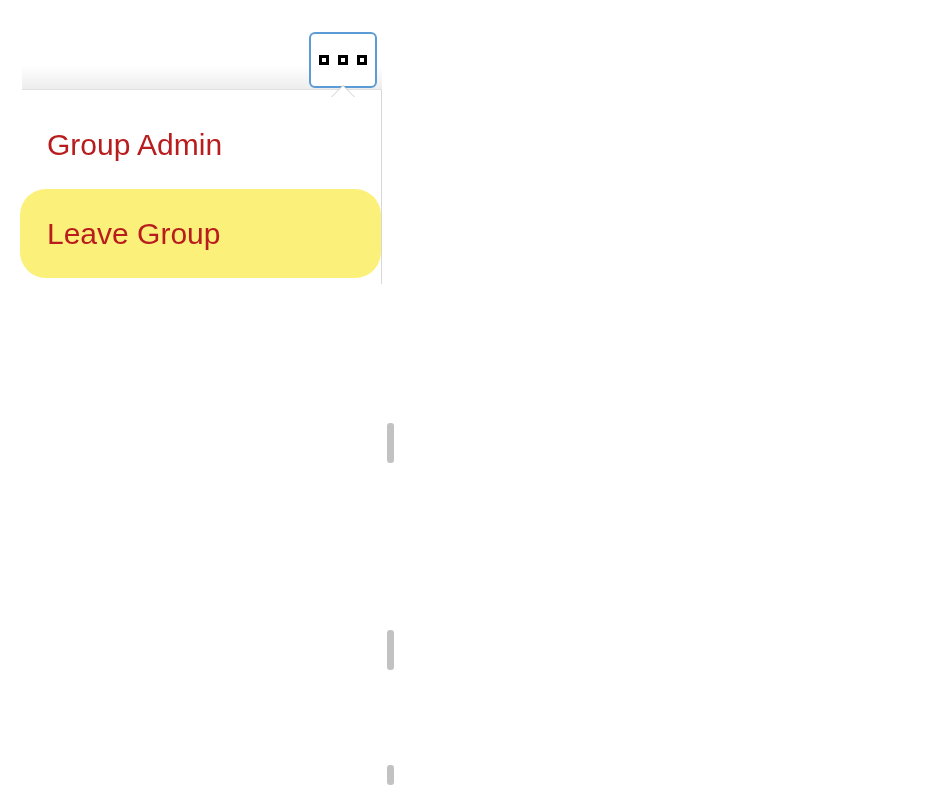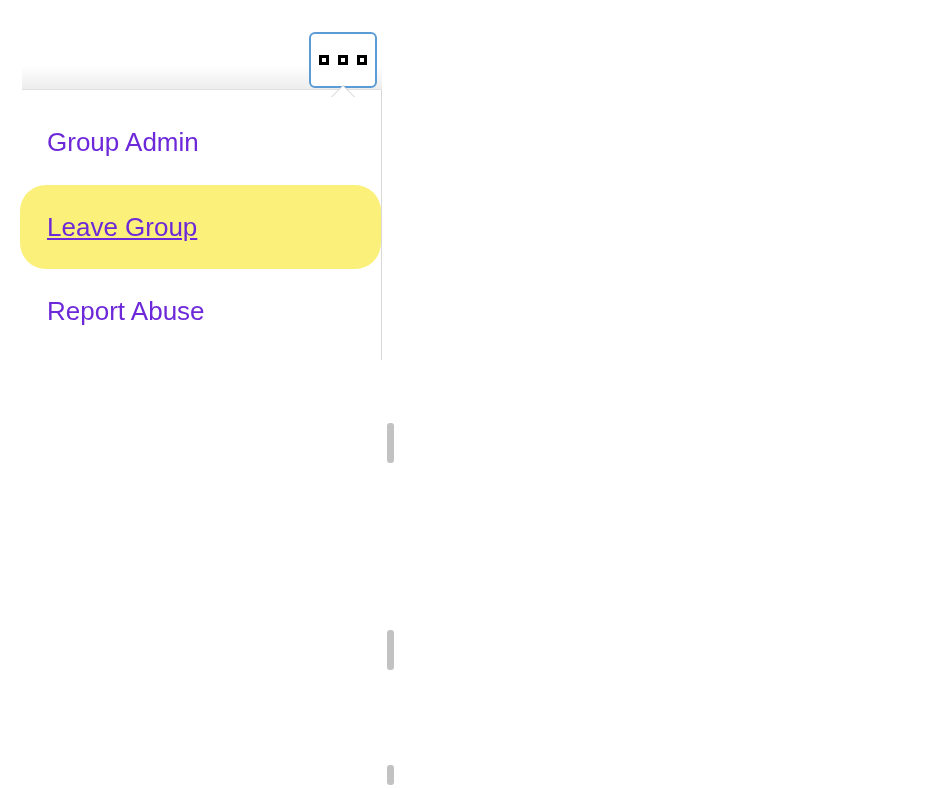--- a/index.html
+++ b/index.html
@@ -62,31 +62,30 @@
       filter: drop-shadow(0 -1px 0 #ccc);
     }
     .menu-body {
       background: #ffffff;
       border-right: 1px solid #d8d8d8;
       padding-top: 10px;
       padding-bottom: 6px;
     }
     .menu-item {
       padding: 28px 25px;
-      font-size: 26px;
-      color: #6d28d9;
+      font-size: 30px;
+      color: #b91c1c;
       cursor: pointer;
       line-height: 1.1;
     }
     .menu-item.highlighted {
       background: #fbf17a;
       border-radius: 26px;
       margin: 0 0 0 -2px;
       padding-left: 27px;
-      text-decoration: underline;
     }
     .scrollbar-thumb {
       width: 7px;
       background: #c2c2c2;
       border-radius: 3px;
       position: absolute;
       right: -12px;
     }
     .scroll1 {
       top: 393px;
@@ -109,18 +108,17 @@
     <div class="more-button">
       <span class="dot"></span>
       <span class="dot"></span>
       <span class="dot"></span>
       <div class="notch"></div>
     </div>
   </div>
   <div class="menu-body">
     <div class="menu-item">Group Admin</div>
     <div class="menu-item highlighted">Leave Group</div>
-    <div class="menu-item">Report Abuse</div>
   </div>
   <div class="scrollbar-thumb scroll1"></div>
   <div class="scrollbar-thumb scroll2"></div>
   <div class="scrollbar-thumb scroll3"></div>
 </div>
 
 </body></html>

